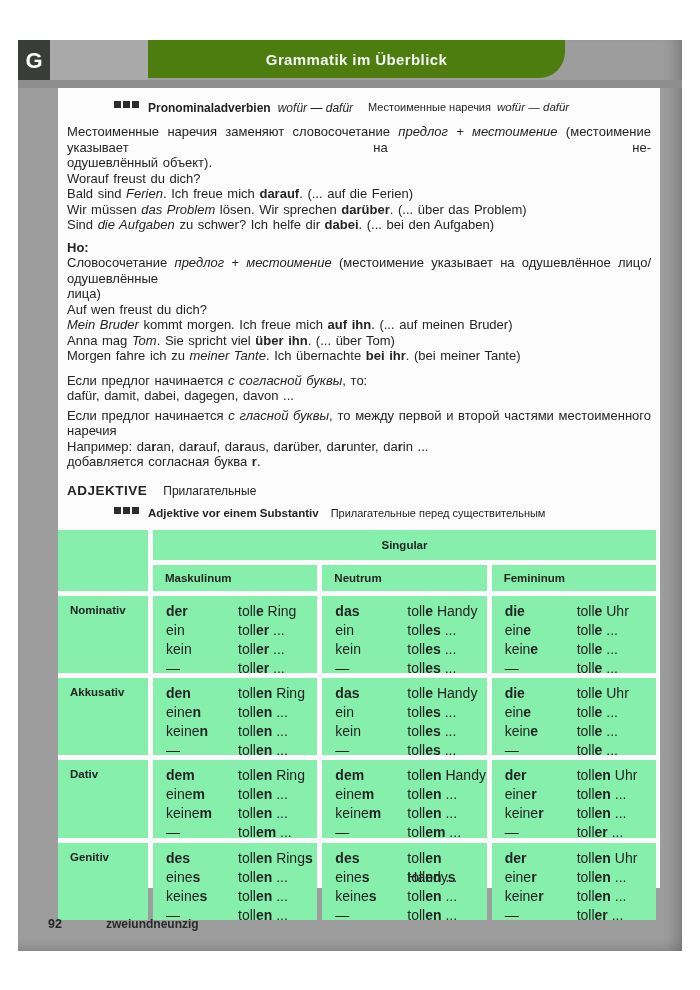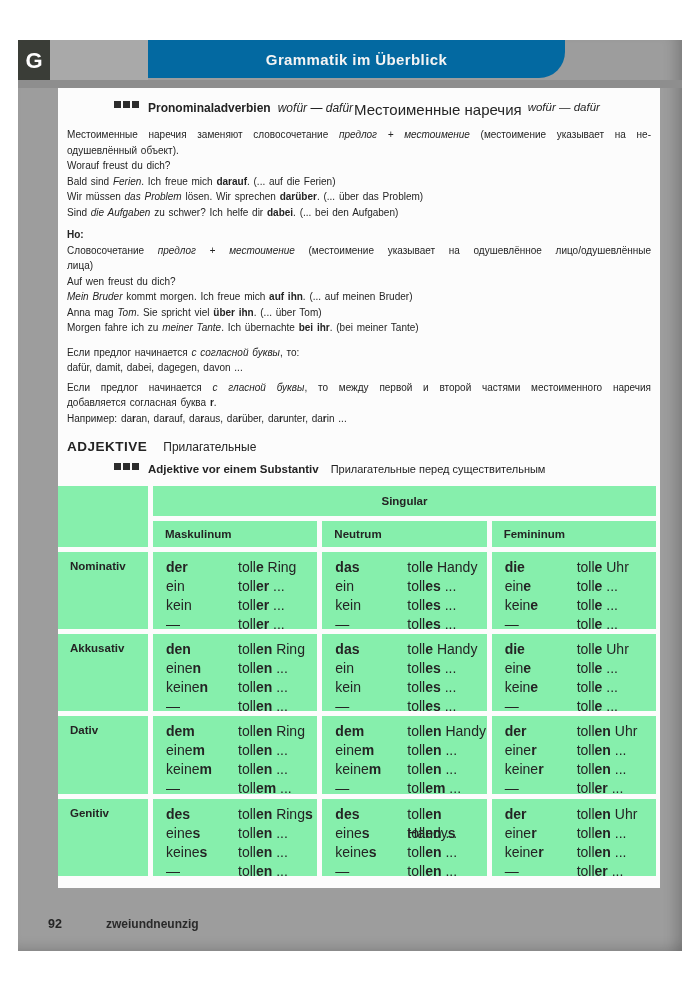--- a/index.html
+++ b/index.html
@@ -14,39 +14,39 @@
     box-shadow:inset -16px 0 14px -10px rgba(0,0,0,.20), inset 0 -12px 12px -8px rgba(0,0,0,.14);
   }
   
   .g-tab{
     position:absolute;left:0;top:0;width:32px;height:42px;background:#3a3d37;
     color:#fff;font-weight:bold;font-size:22px;
     display:flex;align-items:center;justify-content:center;
   }
   .header-band{position:absolute;left:32px;top:0;width:98px;height:40px;background:#a9a9a9;}
   .title-bar{
-    position:absolute;left:130px;top:0;width:417px;height:38px;background:#0369a1;
+    position:absolute;left:130px;top:0;width:417px;height:38px;background:#4d7c0f;
     border-radius:0 0 26px 0;display:flex;align-items:center;justify-content:center;
   }
   .title-bar span{color:#f4f4f4;font-weight:bold;font-size:15px;letter-spacing:.4px;}
   .shadow-strip{position:absolute;left:0;top:40px;width:664px;height:8px;background:#8e8e8e;}
   
   .content{
     position:absolute;left:40px;top:48px;width:602px;height:800px;background:#fcfcfc;
     padding:0 9px;box-sizing:border-box;color:#242424;
   }
   .sec-head{display:flex;align-items:flex-start;white-space:nowrap;padding-left:47px;}
   .sec-head1{margin-top:13px;font-size:12px;}
   .bullets{display:inline-flex;gap:2px;margin-right:9px;}
   .bullets i{width:7px;height:7px;background:#2d2d2d;display:block;}
   .h-de{font-weight:bold;}
   .h-it{font-style:italic;margin-left:7px;}
-  .h-ru{margin-left:1px;font-size:15px;}
+  .h-ru{margin-left:15px;font-size:11px;}
   .h-ru-it{font-style:italic;margin-left:6px;font-size:11.5px;}
-  .tl{font-size:10px;line-height:15.5px;word-spacing:1px;}
+  .tl{font-size:13px;line-height:15.5px;word-spacing:1px;}
   .just{text-align:justify;text-align-last:justify;}
   .block1{margin-top:9px;}
   .block2{margin-top:7px;}
   .block3{margin-top:9px;}
   .mt4{margin-top:4px;}
   .adj-head{margin-top:13px;display:flex;align-items:baseline;}
   .adj-de{font-weight:bold;font-size:13.5px;letter-spacing:.5px;}
   .adj-ru{margin-left:16px;font-size:12px;}
   .sec-head2{margin-top:9px;font-size:11.5px;}
   .h2-ru{margin-left:12px;font-size:11px;font-weight:normal;}
@@ -112,22 +112,22 @@
       <div class="tl">Auf wen freust du dich?</div>
       <div class="tl"><i>Mein Bruder</i> kommt morgen. Ich freue mich <b>auf ihn</b>. (... auf meinen Bruder)</div>
       <div class="tl">Anna mag <i>Tom</i>. Sie spricht viel <b>über ihn</b>. (... über Tom)</div>
       <div class="tl">Morgen fahre ich zu <i>meiner Tante</i>. Ich übernachte <b>bei ihr</b>. (bei meiner Tante)</div>
     </div>
 
     <div class="block3">
       <div class="tl">Если предлог начинается <i>с согласной буквы</i>, то:</div>
       <div class="tl">dafür, damit, dabei, dagegen, davon ...</div>
       <div class="tl just mt4">Если предлог начинается <i>с гласной буквы</i>, то между первой и второй частями местоименного наречия</div>
+      <div class="tl">Например: da<b>r</b>an, da<b>r</b>auf, da<b>r</b>aus, da<b>r</b>über, da<b>r</b>unter, da<b>r</b>in ...</div>
       <div class="tl">добавляется согласная буква <b>r</b>.</div>
-      <div class="tl">Например: da<b>r</b>an, da<b>r</b>auf, da<b>r</b>aus, da<b>r</b>über, da<b>r</b>unter, da<b>r</b>in ...</div>
     </div>
 
     <div class="adj-head">
       <span class="adj-de">ADJEKTIVE</span>
       <span class="adj-ru">Прилагательные</span>
     </div>
 
     <div class="sec-head sec-head2">
       <span class="bullets">
           <i></i>

